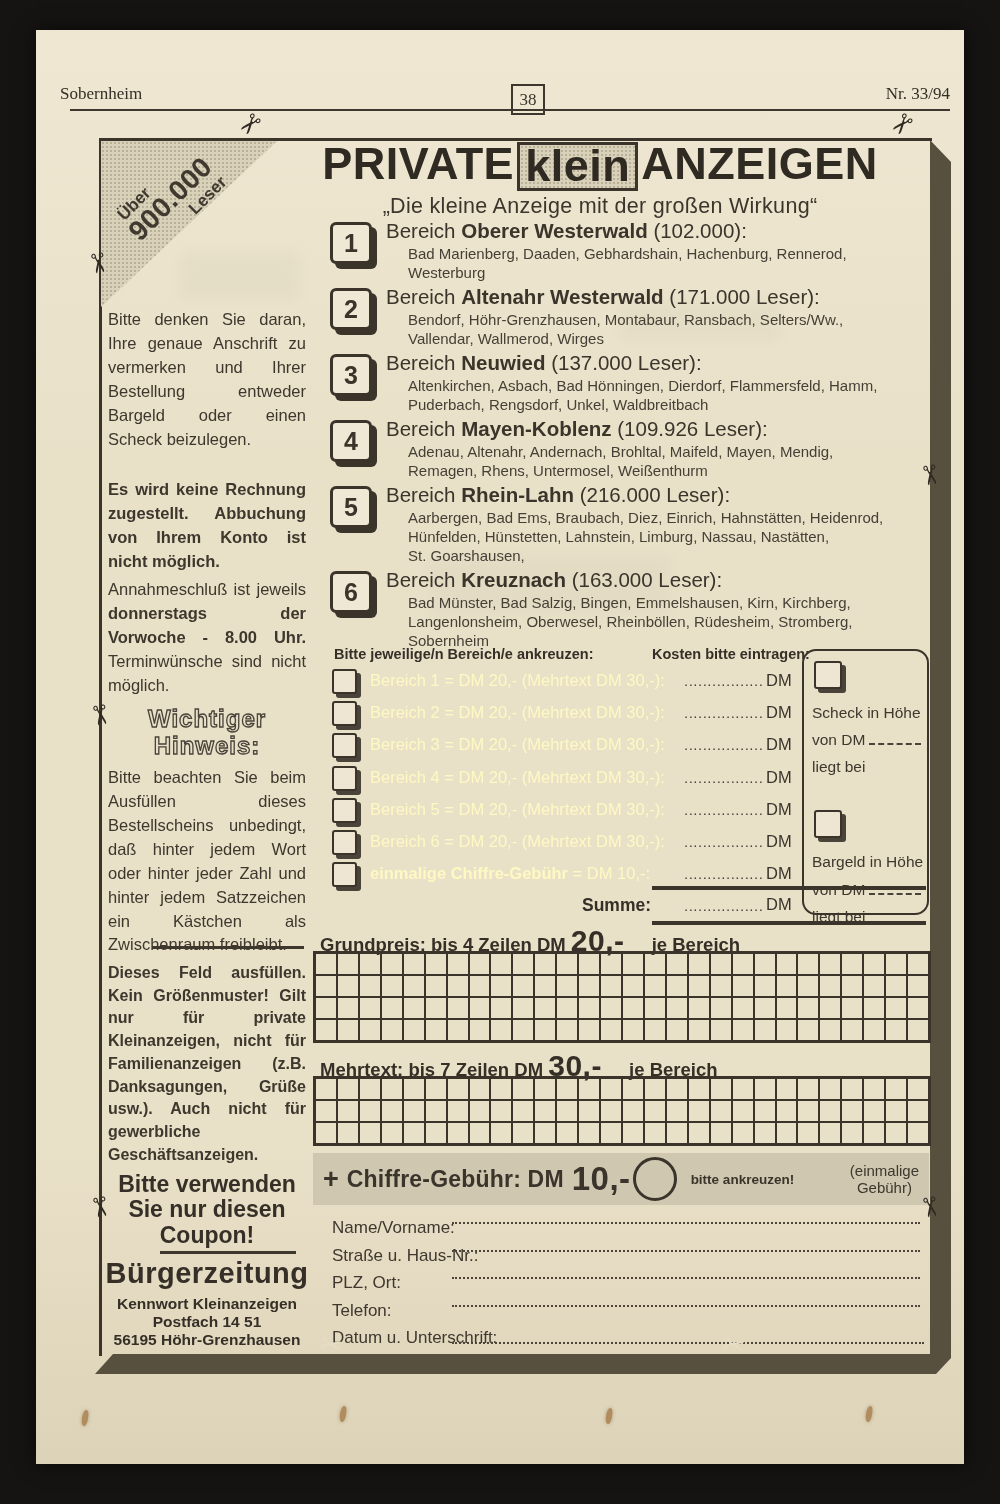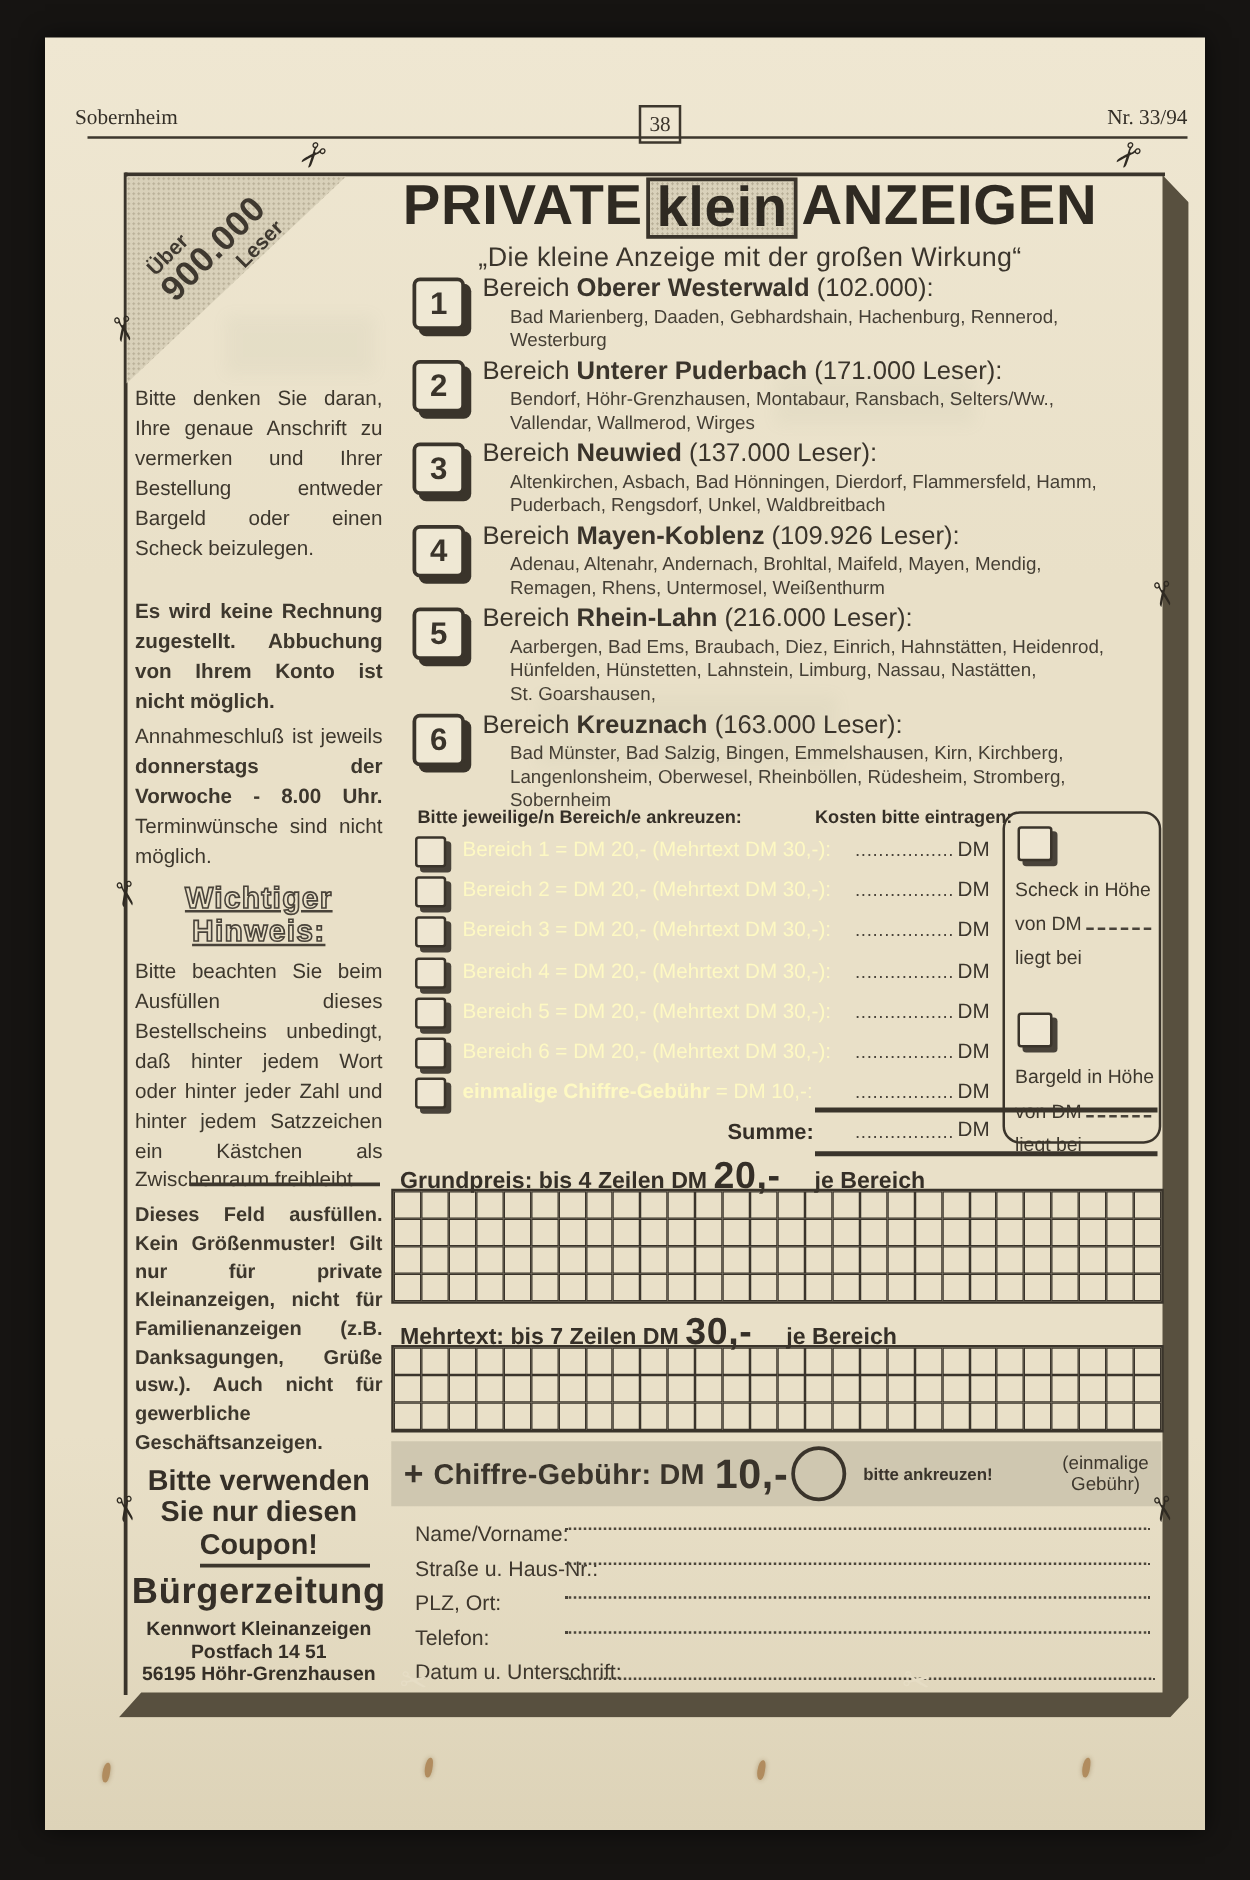--- a/index.html
+++ b/index.html
@@ -56,21 +56,21 @@
          font-size:25px;font-weight:800;}
   .region-head{font-size:20.5px;line-height:1.12;color:#3a342b;}
   .region-head b{font-weight:700;}
   .region-towns{font-size:15px;line-height:1.27;color:#453f35;margin-left:22px;margin-top:1px;}
 
   
   .sb{position:absolute;left:108px;width:198px;font-size:16.5px;line-height:1.45;
       text-align:justify;color:#3d372d;}
   .sb .b, .bold{font-weight:700;}
   .sb-title{position:absolute;left:108px;width:198px;text-align:center;font-weight:700;font-size:24px;
-            line-height:1.12;letter-spacing:1px;color:#6b655a;text-decoration:underline;}
+            line-height:1.12;letter-spacing:1px;color:#6b655a;}
   @supports (-webkit-text-stroke:1px #000){
     .sb-title{color:transparent;-webkit-text-stroke:1.3px #49433a;}
   }
   .sb-rule{position:absolute;background:#3d372d;height:3px;}
   .sb-note{position:absolute;left:104px;width:206px;text-align:center;font-weight:700;
            font-size:23px;line-height:1.1;color:#352f27;}
   .sb-pub{position:absolute;left:100px;width:214px;text-align:center;font-weight:800;
           font-size:29px;letter-spacing:.5px;color:#352f27;}
   .sb-addr{position:absolute;left:100px;width:214px;text-align:center;font-weight:700;
            font-size:15.5px;line-height:1.16;color:#352f27;}
@@ -166,21 +166,21 @@
             <div>Bad Marienberg, Daaden, Gebhardshain, Hachenburg, Rennerod,</div>
             <div>Westerburg</div>
           </div>
         </div>
       </div>
       <div class="region">
         <div class="badge-col">
           <div class="badge">2</div>
         </div>
         <div>
-          <div class="region-head"><span>Bereich </span><b>Unterer Puderbach </b><span>(171.000 Leser):</span></div>
+          <div class="region-head"><span>Bereich </span><b>Altenahr Westerwald </b><span>(171.000 Leser):</span></div>
           <div class="region-towns">
             <div>Bendorf, Höhr-Grenzhausen, Montabaur, Ransbach, Selters/Ww.,</div>
             <div>Vallendar, Wallmerod, Wirges</div>
           </div>
         </div>
       </div>
       <div class="region">
         <div class="badge-col">
           <div class="badge">3</div>
         </div>

